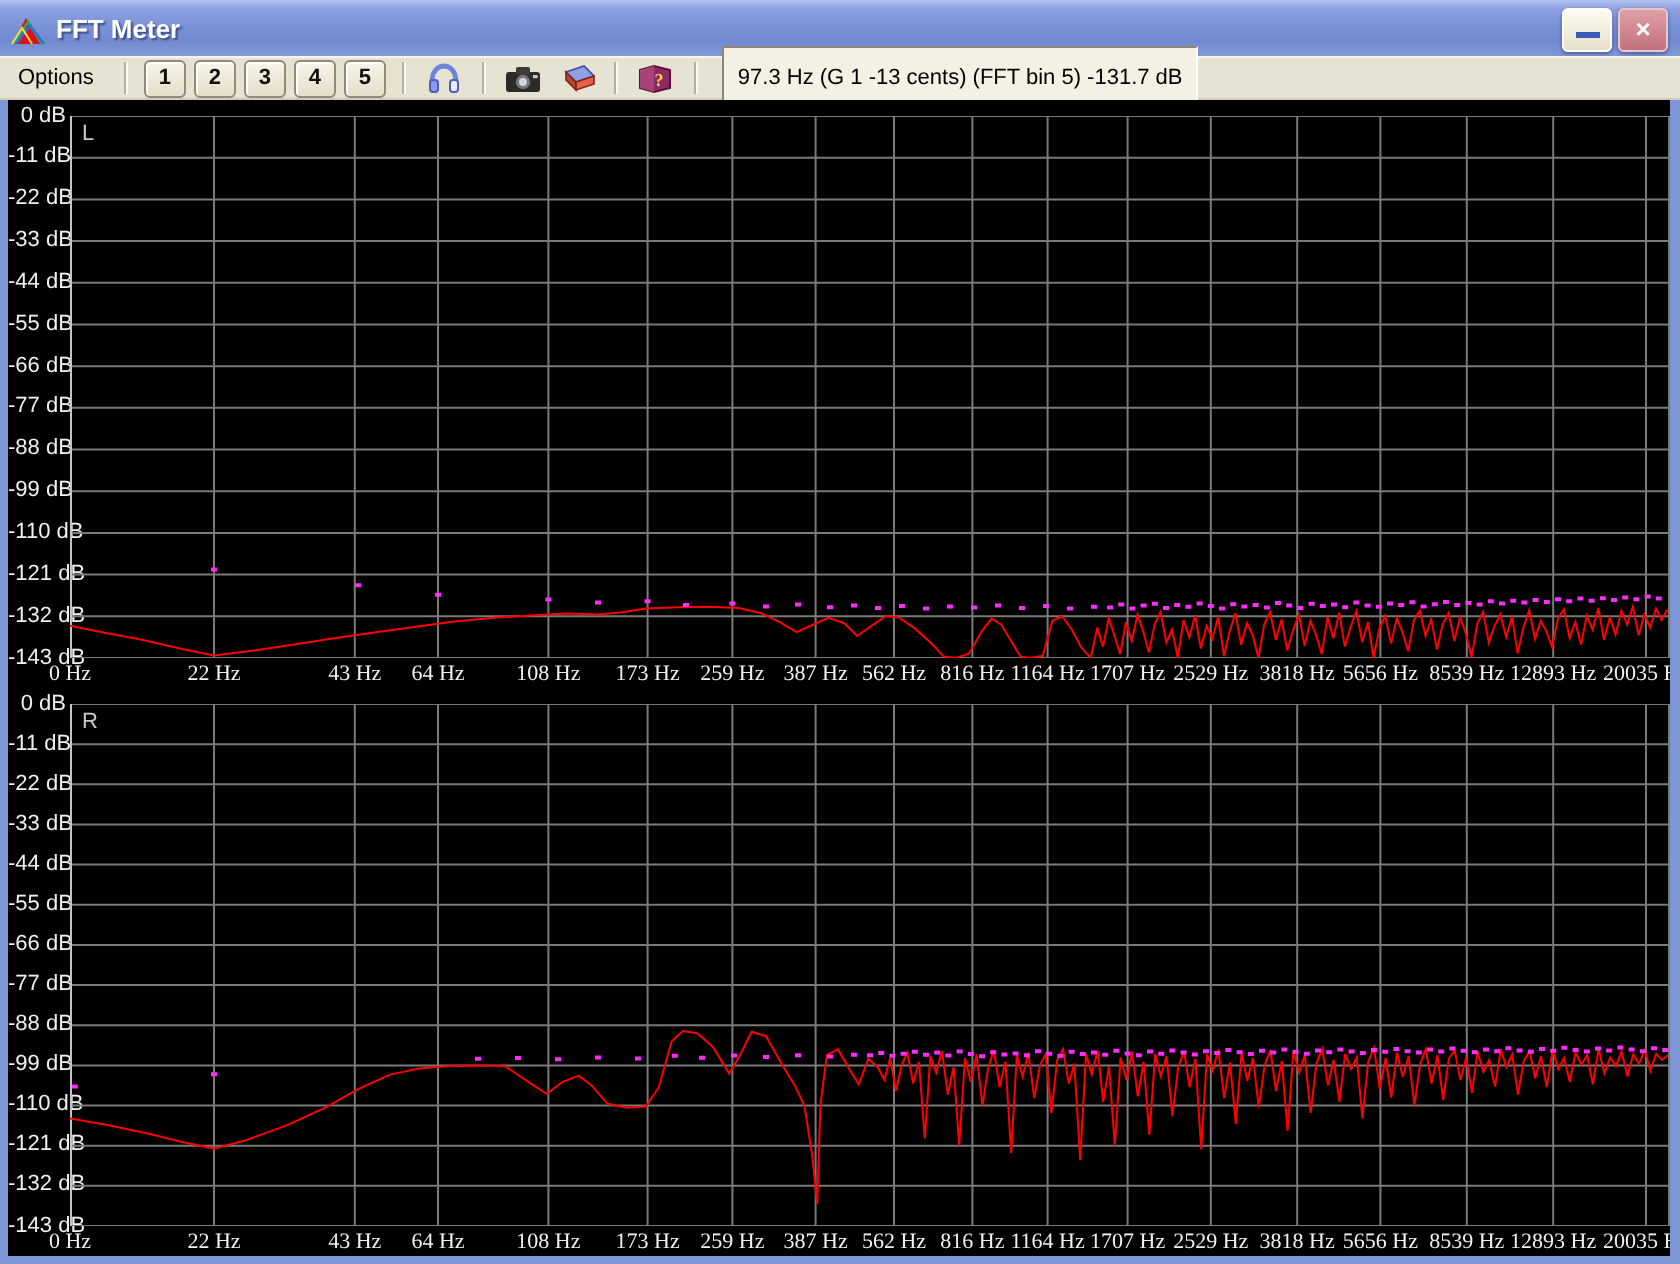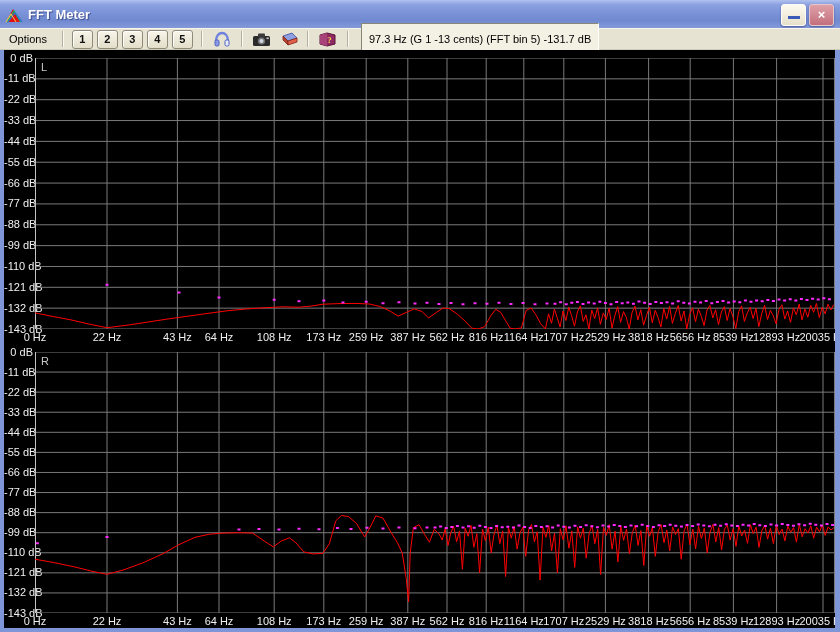--- a/index.html
+++ b/index.html
@@ -24,21 +24,21 @@
     box-shadow:inset 1px 1px 0 #ffffff;display:flex;align-items:center;justify-content:center;}
   .icon-btn{width:24px;height:19px;display:flex;align-items:center;justify-content:center;margin:0 1px;}
   .status-box{height:32px;margin-left:6px;background:#f3f0e4;border:1px solid;border-color:#8a8678 #ffffff #ffffff #8a8678;
     font-size:11px;color:#000;display:flex;align-items:center;padding:0 7px;white-space:nowrap;box-sizing:border-box;min-width:222px;}
   
   .content{flex:1;display:flex;flex-direction:column;padding:0 5px 4px 4px;background:#7e96d8;box-sizing:border-box;}
   .chart{position:relative;background:#000;overflow:hidden;}
   .chart.top{flex:0 0 294px;}
   .chart.bottom{flex:1;}
   .ylab{position:absolute;left:0;width:29px;text-align:right;font-size:11px;color:#f0f0f0;line-height:11px;white-space:nowrap;}
-  .xlab{position:absolute;bottom:1px;transform:translateX(-50%);font-size:11px;color:#f0f0f0;line-height:12px;white-space:nowrap;}
+  .xlab{position:absolute;bottom:1px;transform:translateX(-50%);font-size:11px;color:#f0f0f0;line-height:12px;white-space:nowrap;font-family:Liberation Serif, serif;}
   .chan{position:absolute;left:37px;top:11px;font-size:11px;color:#c9c9c9;}
   .plot{position:absolute;left:31px;right:0;top:8px;bottom:15px;}
   .plot svg{display:block;width:100%;height:100%;}
 </style>
 </head>
 <body>
 
 <div class="window">
 
   <div class="titlebar">

